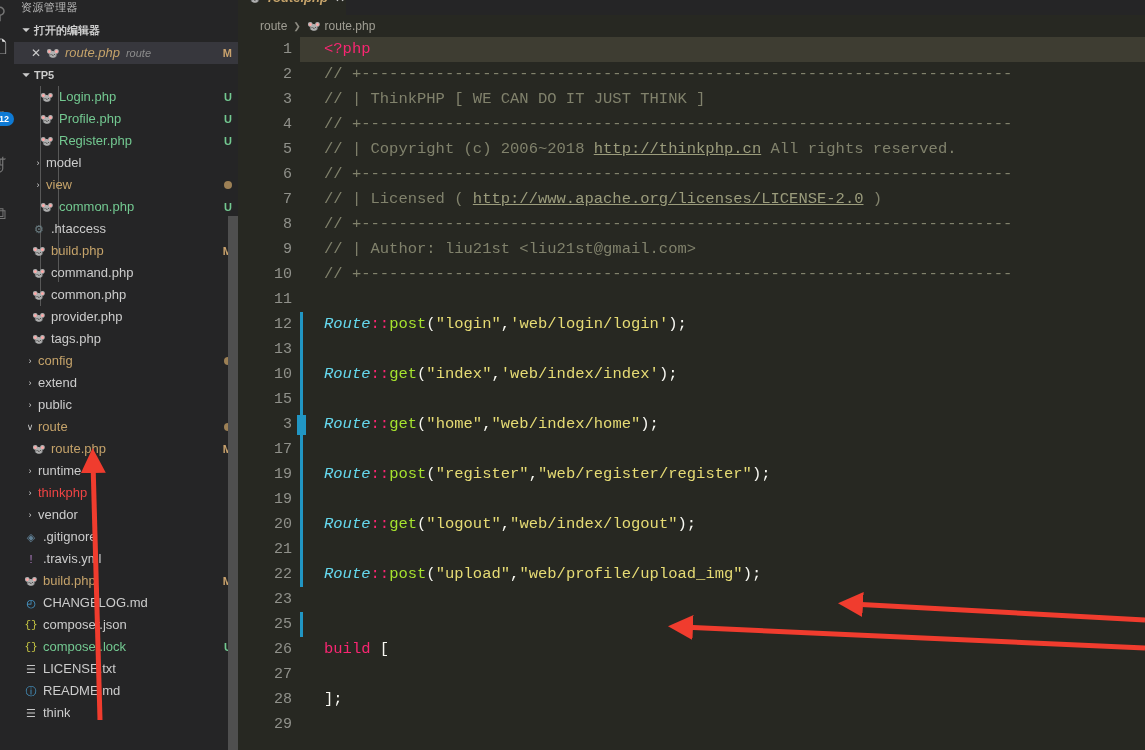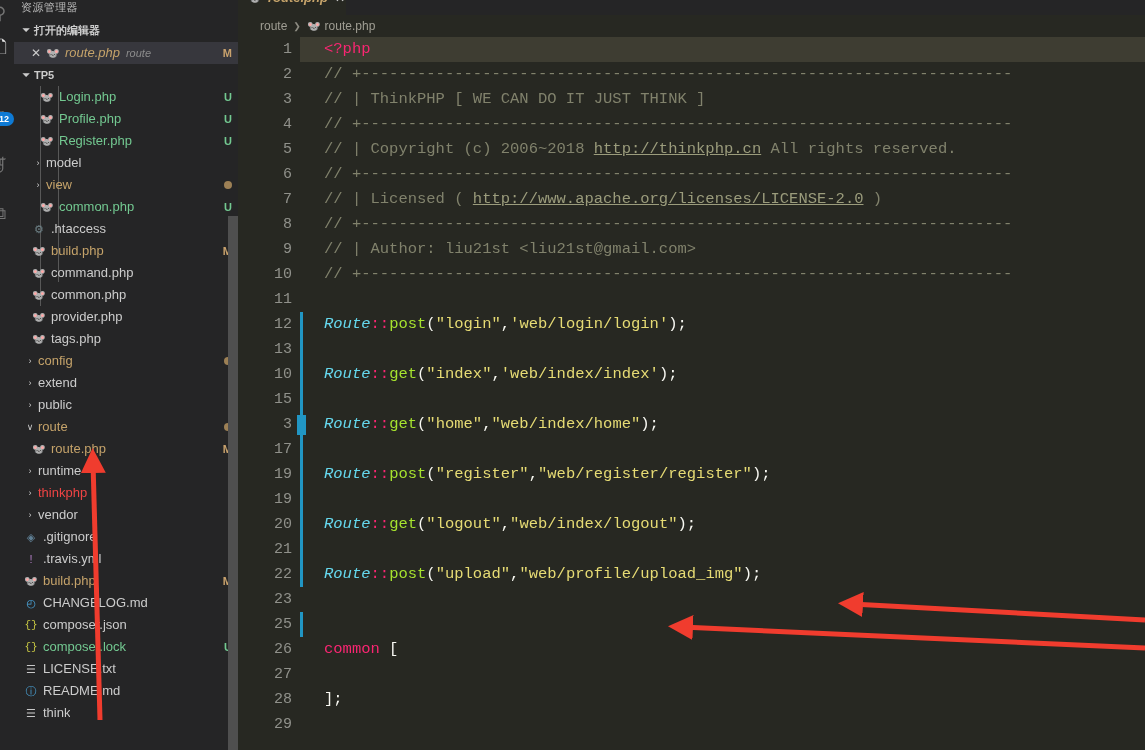--- a/index.html
+++ b/index.html
@@ -447,21 +447,21 @@
         <div class="code-row">
           <div class="ln">23</div>
           <div class="code-text"></div>
         </div>
         <div class="code-row">
           <div class="ln">25</div>
           <div class="code-text"></div>
         </div>
         <div class="code-row">
           <div class="ln">26</div>
-          <div class="code-text"><span class="t-kw">common</span><span class="t-punc"> [</span></div>
+          <div class="code-text"><span class="t-kw">build</span><span class="t-punc"> [</span></div>
         </div>
         <div class="code-row">
           <div class="ln">27</div>
           <div class="code-text"></div>
         </div>
         <div class="code-row">
           <div class="ln">28</div>
           <div class="code-text"><span class="t-punc">];</span></div>
         </div>
         <div class="code-row">

